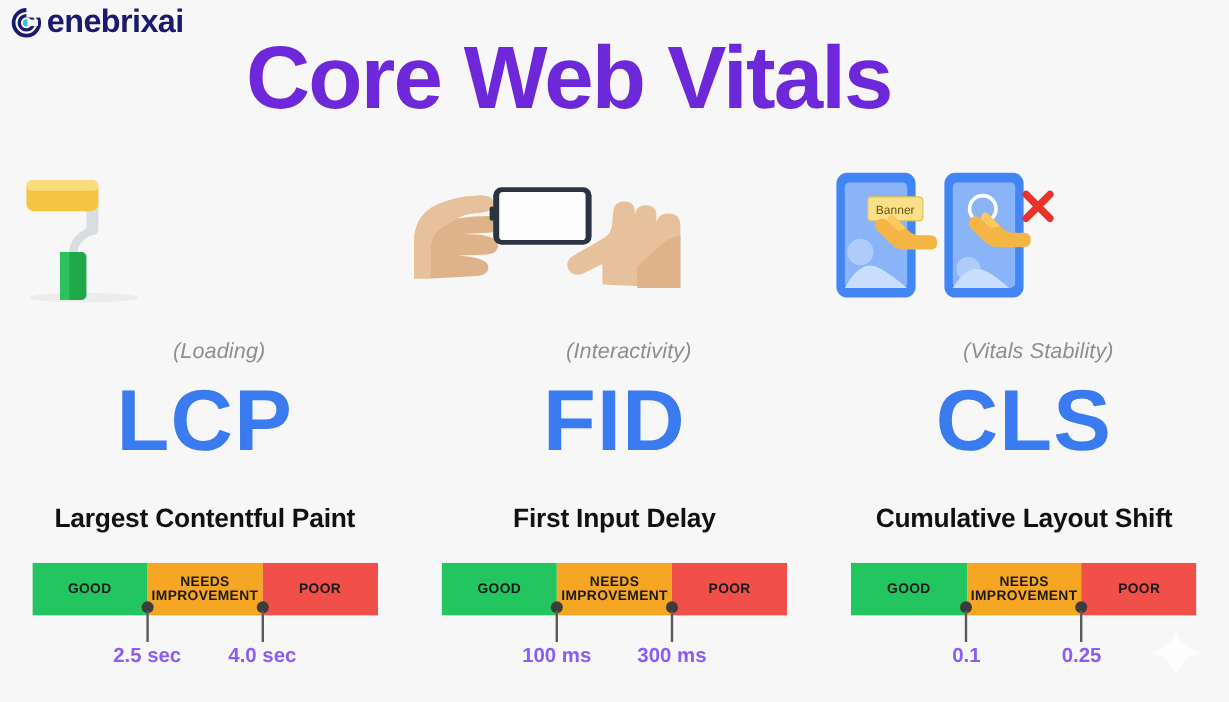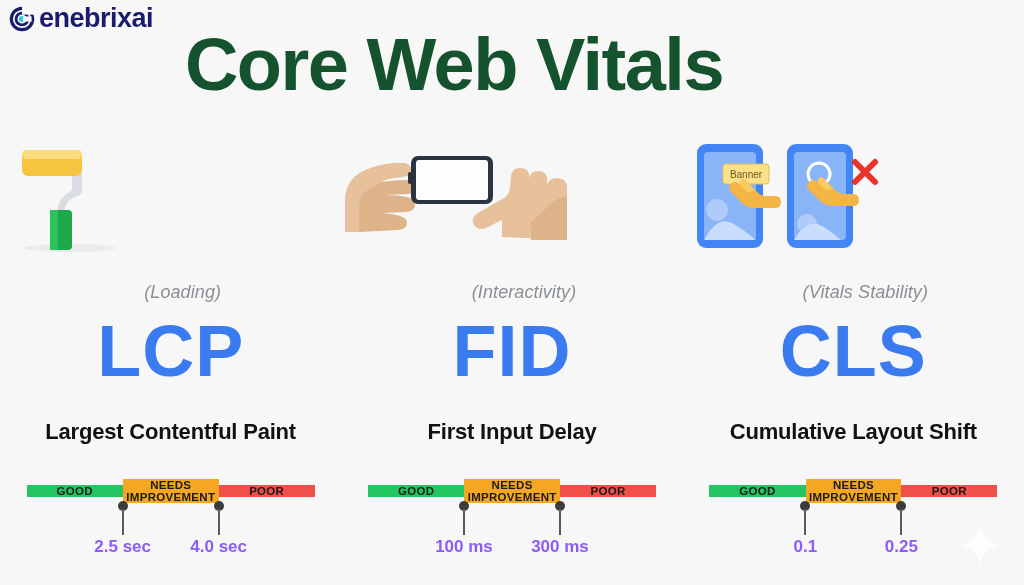--- a/index.html
+++ b/index.html
@@ -22,21 +22,21 @@
     font-size: 27px; font-weight: 600; letter-spacing: -0.5px;
     color: #1b1b6e; line-height: 1;
   }
 
   
   .page-title {
     position: absolute; top: 28px; left: 0; width: 908px;
     text-align: center;
     font-size: 74px; font-weight: 800;
     letter-spacing: -1.5px;
-    color: #14532d; line-height: 1;
+    color: #6d28d9; line-height: 1; padding-left: 20px;
   }
 
   
   .cols { position: absolute; top: 132px; left: 0; width: 1024px; display: flex; }
   .col { width: 341.33px; display: flex; flex-direction: column; align-items: center; }
 
   .art { height: 128px; width: 100%; display: flex; align-items: center; justify-content: flex-start; }
   .art svg { display: block; }
 
   .subtitle {
@@ -47,21 +47,21 @@
     margin-top: 12px;
     font-size: 72px; font-weight: 700; letter-spacing: 1px; line-height: 1;
   }
   .fullname {
     margin-top: 32px;
     font-size: 22px; font-weight: 700; color: #111; letter-spacing: -0.2px;
   }
 
   
   .scale { margin-top: 24px; position: relative; width: 288px; }
-  .bar { display: flex; height: 44px; width: 288px; overflow: hidden; align-items: center; }
+  .bar { display: flex; height: 44px; width: 288px; overflow: hidden; }
   .seg { display: flex; align-items: center; justify-content: center; text-align: center; }
   .seg span {
     font-size: 11.5px; font-weight: 700; color: #1a1a1a;
     letter-spacing: 0.3px; line-height: 1.05;
   }
   .seg-good { width: 33.4%; }
   .seg-ni   { width: 33.3%; }
   .seg-poor { width: 33.3%; }
 
   .marker { position: absolute; top: 32px; width: 0; }

